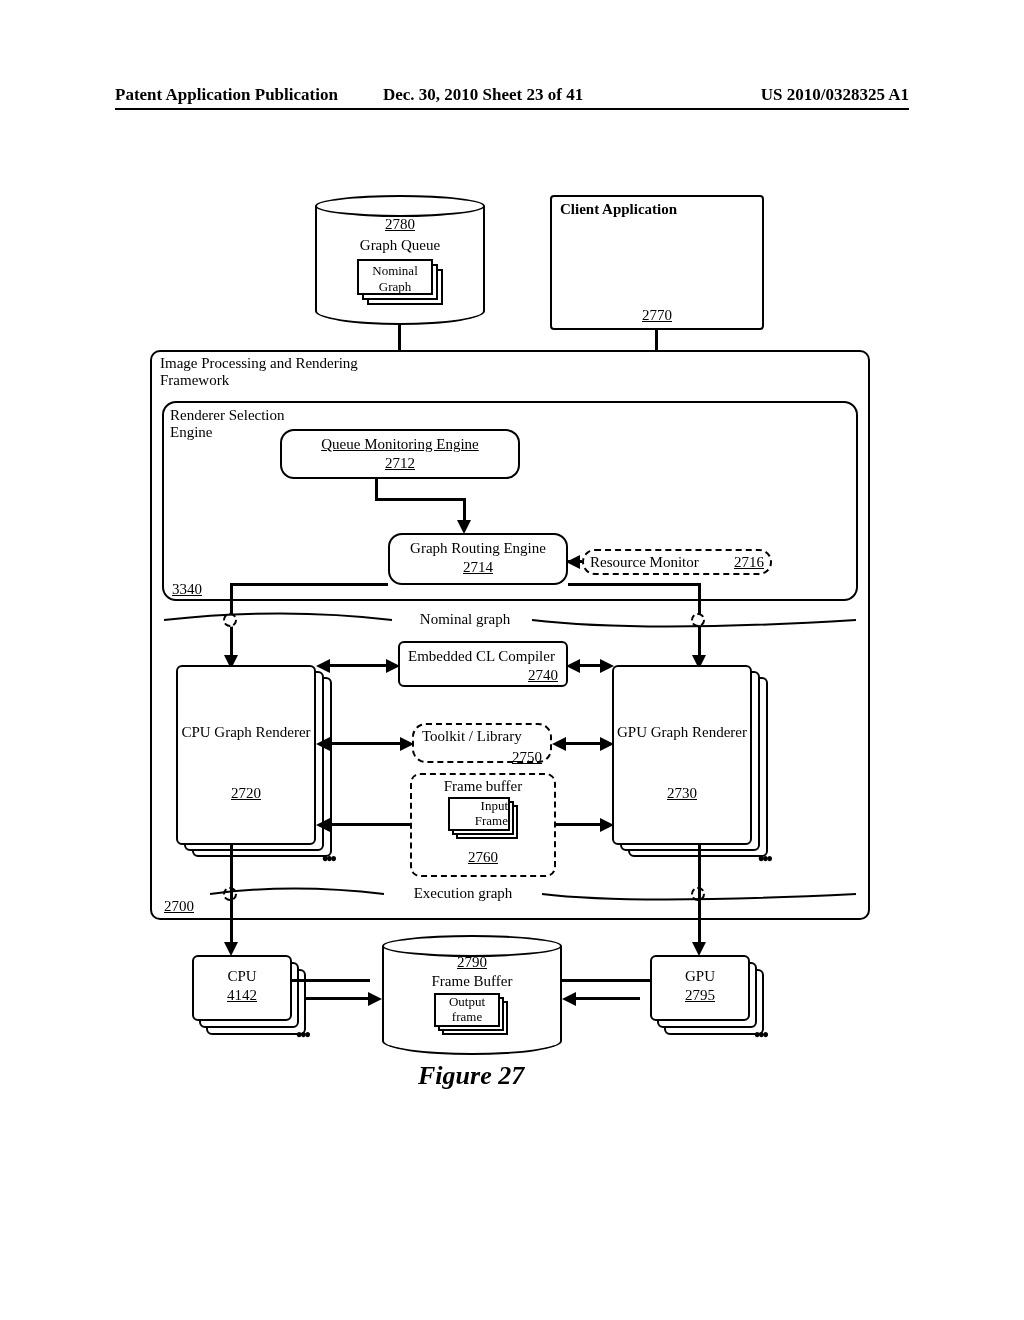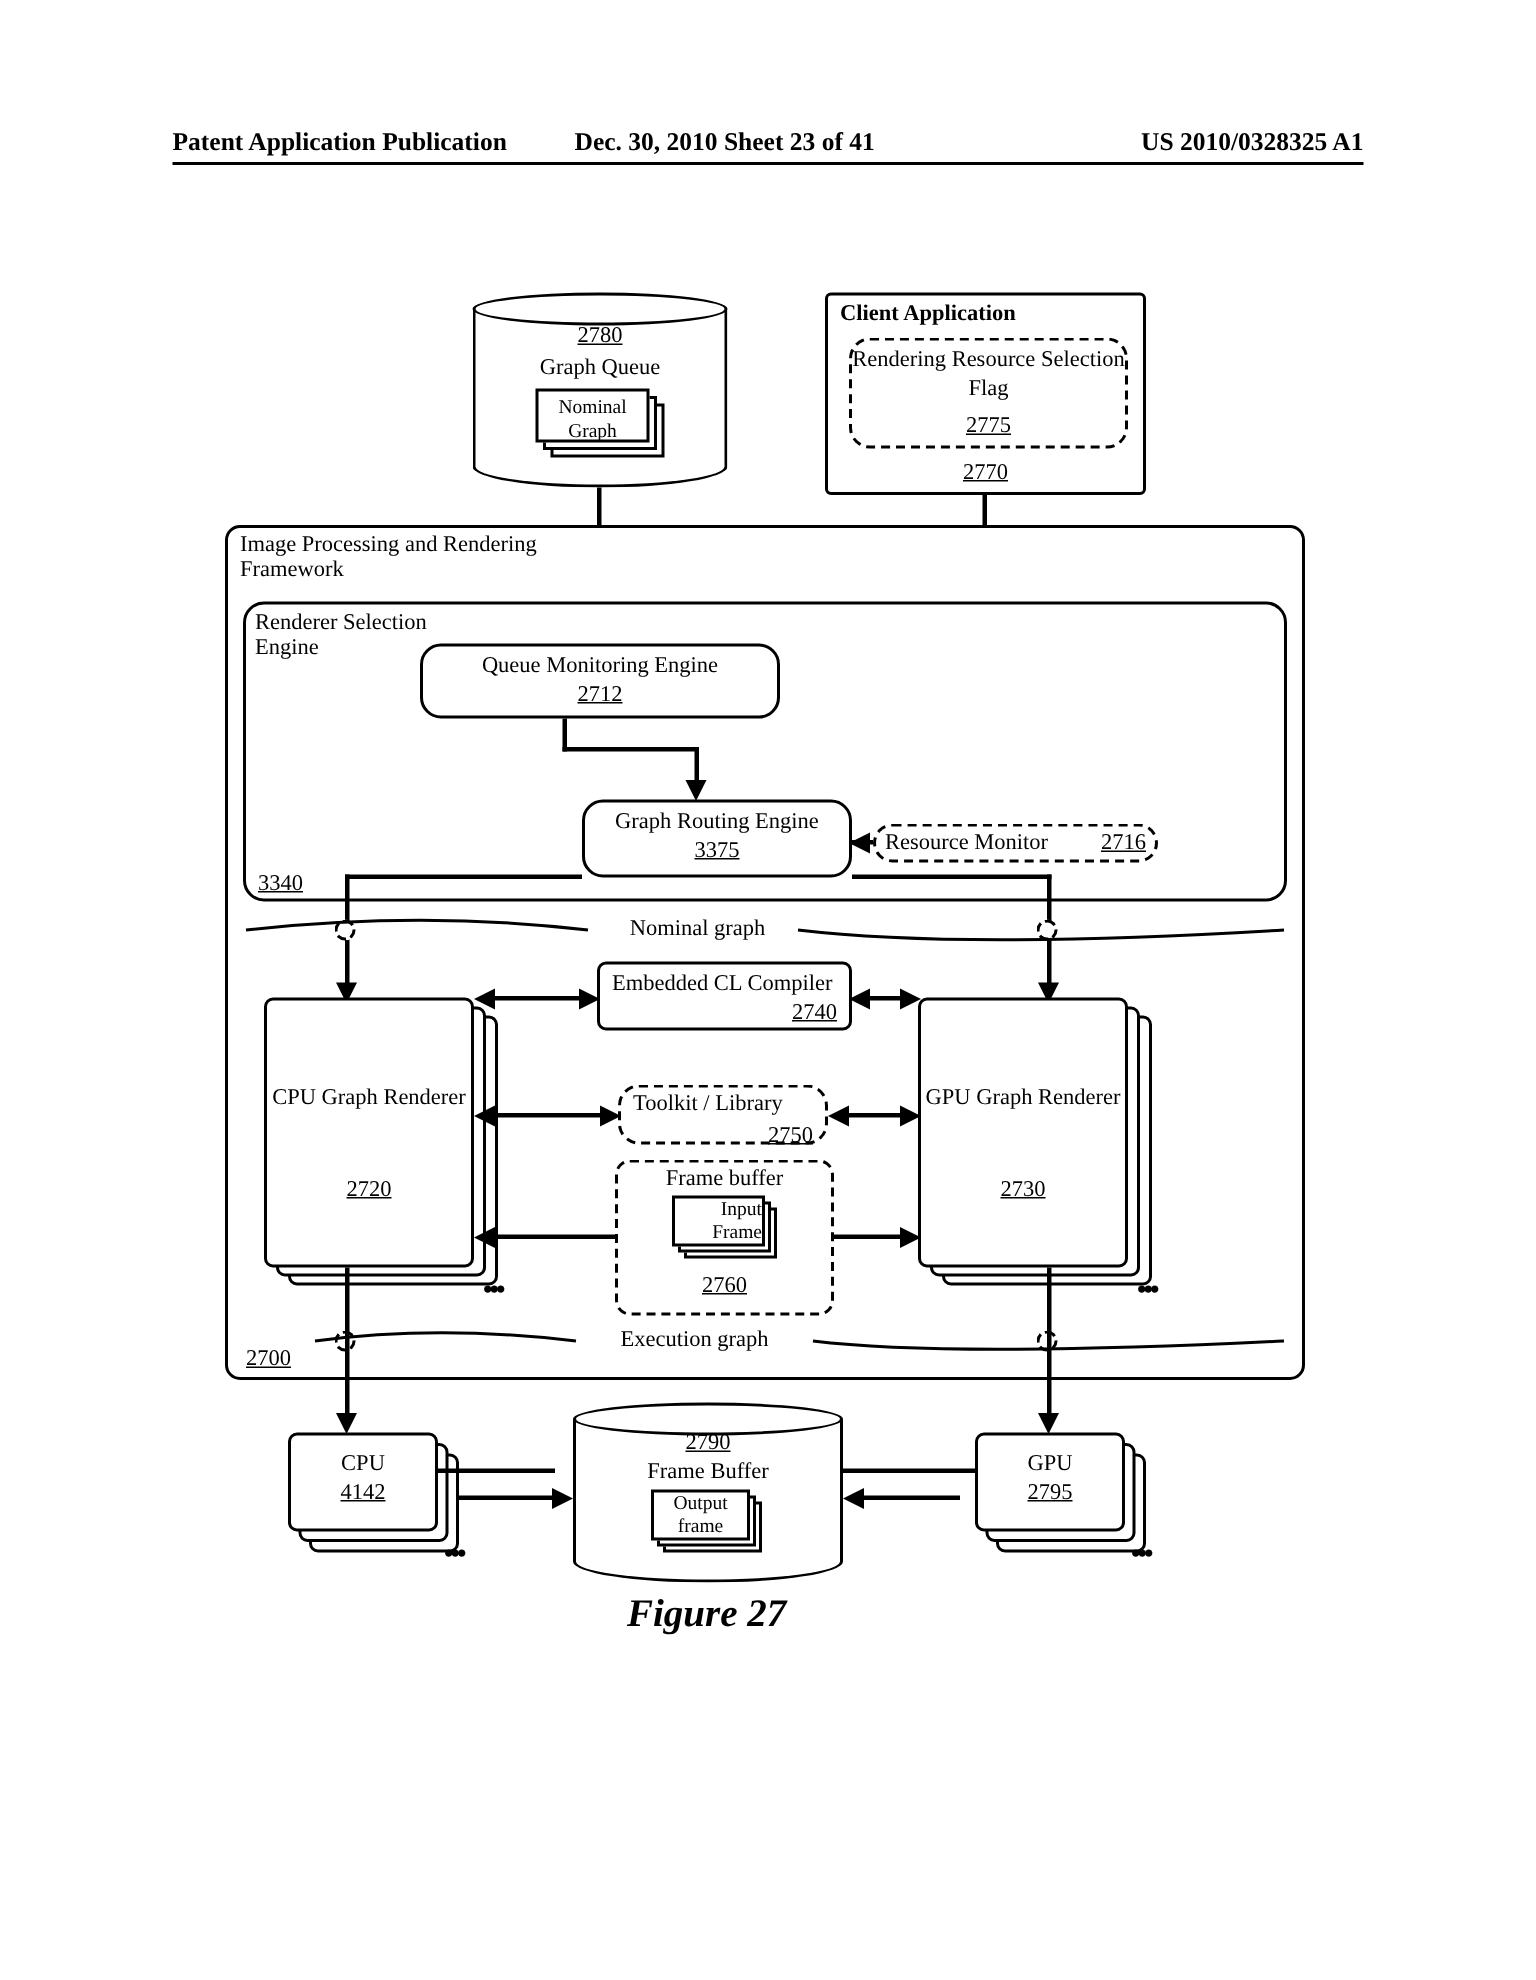--- a/index.html
+++ b/index.html
@@ -72,53 +72,49 @@
         <div class="mini-stack" style="left:42px; top:44px; width:86px; height:46px;">
           <div class="pg" style="left:10px; top:10px; width:76px; height:36px;"></div>
           <div class="pg" style="left:5px; top:5px; width:76px; height:36px;"></div>
           <div class="pg" style="left:0; top:0; width:76px; height:36px; text-align:center; font-size:13px; line-height:1.2; padding-top:2px;">Nominal Graph</div>
         </div>
       </div>
     </div>
 
     <div class="box" style="left:400px; top:0; width:214px; height:135px; border-radius:4px;">
       <div class="txt bold" style="left:8px; top:4px;">Client Application</div>
-      <div class="box dashed box-soft" style="left:14px; top:28px; width:186px; height:74px;">
-        <div class="label" style="padding-top:4px;">Rendering Resource Selection Flag</div>
-        <div class="u label" style="margin-top:6px;">2775</div>
-      </div>
       <div class="u txt" style="left:0; right:0; bottom:4px; text-align:center;">2770</div>
     </div>
 
     <div class="arr v" style="left:248px; top:130px; height:95px;"></div>
     <div class="ah down" style="left:242px; top:222px;"></div>
 
     <div class="arr v" style="left:505px; top:135px; height:195px;"></div>
     <div class="ah down" style="left:499px; top:327px;"></div>
 
     <div class="box" style="left:0; top:155px; width:720px; height:570px; border-radius:10px;"></div>
     <div class="txt" style="left:10px; top:160px; width:200px;">Image Processing and Rendering Framework</div>
 
     <div class="box box-soft" style="left:12px; top:206px; width:696px; height:200px; border-width:2px;"></div>
     <div class="txt" style="left:20px; top:212px; width:150px;">Renderer Selection Engine</div>
     <div class="u txt" style="left:22px; top:386px;">3340</div>
 
     <div class="box box-soft" style="left:130px; top:234px; width:240px; height:50px; border-width:2px;">
-      <div class="label" style="padding-top:4px;">Queue Monitoring Engine</div>
+      <div class="label" style="padding-top:4px;text-decoration:underline;">Queue Monitoring Engine</div>
       <div class="u label">2712</div>
     </div>
 
     <div class="arr v" style="left:225px; top:284px; height:22px;"></div>
     <div class="arr h" style="left:225px; top:303px; width:90px;"></div>
     <div class="arr v" style="left:313px; top:303px; height:25px;"></div>
     <div class="ah down" style="left:307px; top:325px;"></div>
 
     <div class="box box-soft" style="left:238px; top:338px; width:180px; height:52px; border-width:2px;">
       <div class="label" style="padding-top:4px;">Graph Routing Engine</div>
-      <div class="u label">3375</div>
+      <div class="u label">2714</div>
     </div>
 
     <div class="box box-soft dashed" style="left:432px; top:354px; width:190px; height:26px; border-width:2px; padding:2px 6px; text-align:left;">
       <span class="label">Resource Monitor</span>
       <span class="u label" style="float:right;">2716</span>
     </div>
 
     <div class="arr h" style="left:418px; top:365px; width:14px;"></div>
     <div class="ah left" style="left:416px; top:360px;"></div>
 

